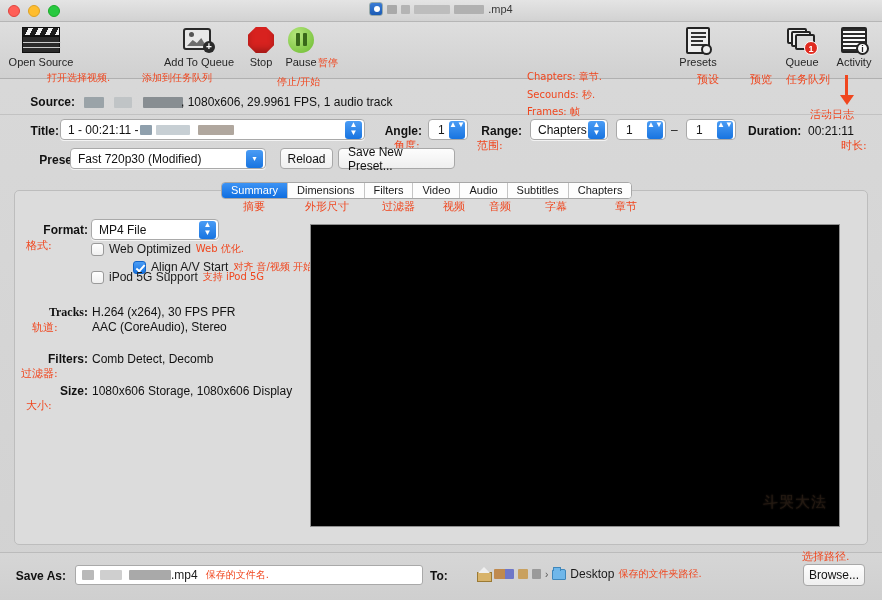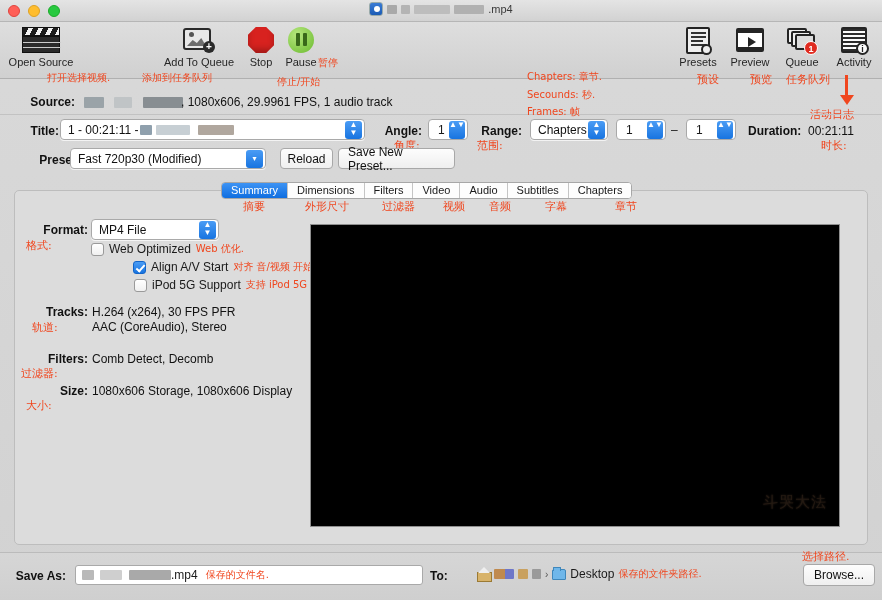--- a/index.html
+++ b/index.html
@@ -252,26 +252,20 @@
           <div class="ln" style="top:3px;width:15px;"></div>
           <div class="ln" style="top:7px;width:15px;"></div>
           <div class="ln" style="top:11px;width:12px;"></div>
           <div class="ln" style="top:15px;width:15px;"></div>
           <div class="g"></div>
         </div>
       </div>
       <div class="lbl">Presets</div>
     </div>
 
-    <div class="tbtn" style="left:719px;top:3px;width:62px;">
-      <div class="ico">
-          <div class="preview-ico"></div>
-        </div>
-      <div class="lbl">Preview</div>
-    </div>
 
     <div class="tbtn" style="left:771px;top:3px;width:62px;">
       <div class="ico">
         <div class="queue-ico">
           <div class="c c1"></div>
             <div class="c c2"></div>
             <div class="c c3"></div>
           <div class="badge">1</div>
         </div>
       </div>
@@ -342,21 +336,21 @@
     <span class="arrows"><span>▲</span><span>▼</span></span>
   </div>
   <div style="position:absolute;left:671px;top:123px;font-size:12px;">–</div>
   <div class="stepper" style="left:686px;top:119px;width:50px;">
     <span>1</span>
     <span class="arrows"><span>▲</span><span>▼</span></span>
   </div>
 
   <div class="row-label" style="left:748px;top:124px;width:66px;text-align:left;">Duration:</div>
   <div class="row-val" style="left:808px;top:124px;">00:21:11</div>
-  <div class="anno anno-sm" style="left:773px;top:138px;padding-left:48px;">时长:</div>
+  <div class="anno anno-sm" style="left:793px;top:138px;padding-left:48px;">时长:</div>
 
   <div class="anno" style="left:527px;top:70px;">Chapters: 章节.</div>
   <div class="anno" style="left:527px;top:88px;">Secounds: 秒.</div>
   <div class="anno" style="left:527px;top:105px;">Frames: 帧</div>
 
   <div class="row-label" style="left:0px;top:153px;width:63px;margin-left:17px;">Preset:</div>
   <div class="popup single" style="left:70px;top:148px;width:196px;">
     <span>Fast 720p30 (Modified)</span>
     <span class="arrows" style="line-height:17px;">▾</span>
   </div>
@@ -399,27 +393,27 @@
   <div class="cbrow" style="left:91px;top:242px;">
     <span class="cb"></span>
     <span>Web Optimized</span>
     <span class="anno" style="position:static;">Web 优化.</span>
   </div>
   <div class="cbrow" style="left:91px;top:260px;padding-left:42px;">
     <span class="cb checked"></span>
     <span>Align A/V Start</span>
     <span class="anno" style="position:static;">对齐 音/视频 开始.</span>
   </div>
-  <div class="cbrow" style="left:91px;top:278px;margin-left:43px;">
+  <div class="cbrow" style="left:91px;top:270px;">
     <span class="cb"></span>
     <span>iPod 5G Support</span>
     <span class="anno" style="position:static;">支持 iPod 5G</span>
   </div>
 
-  <div class="row-label" style="left:22px;top:305px;width:66px;">Tracks:</div>
+  <div class="row-label" style="left:22px;top:305px;width:66px;font-family:Liberation Serif, serif;">Tracks:</div>
   <div class="anno anno-sm" style="left:32px;top:320px;">轨道:</div>
   <div class="row-val" style="left:92px;top:305px;">H.264 (x264), 30 FPS PFR</div>
   <div class="row-val" style="left:92px;top:320px;">AAC (CoreAudio), Stereo</div>
 
   <div class="row-label" style="left:22px;top:352px;width:66px;">Filters:</div>
   <div class="anno anno-sm" style="left:21px;top:366px;">过滤器:</div>
   <div class="row-val" style="left:92px;top:352px;">Comb Detect, Decomb</div>
 
   <div class="row-label" style="left:22px;top:384px;width:66px;">Size:</div>
   <div class="anno anno-sm" style="left:26px;top:398px;">大小:</div>
@@ -444,18 +438,18 @@
     <span class="home-ico"></span>
     <span class="crumb" style="width:20px;background:linear-gradient(90deg,#c08a4e 0 55%,#6e77c9 55% 100%);"></span>
     <span class="crumb" style="width:10px;background:#c9a15f;"></span>
     <span class="crumb" style="width:9px;background:#9a9a9a;"></span>
     <span style="font-size:10px;color:#555;">›</span>
     <span class="folder-ico"></span>
     <span style="font-size:12px;">Desktop</span>
     <span class="anno" style="position:static;">保存的文件夹路径.</span>
   </div>
 
-  <div class="btn" style="left:803px;top:564px;width:72px;height:22px;">
+  <div class="btn" style="left:803px;top:564px;width:62px;height:22px;">
     <span>Browse...</span>
   </div>
   <div class="anno anno-sm" style="left:802px;top:549px;">选择路径.</div>
 
 </div>
 
 </body></html>

